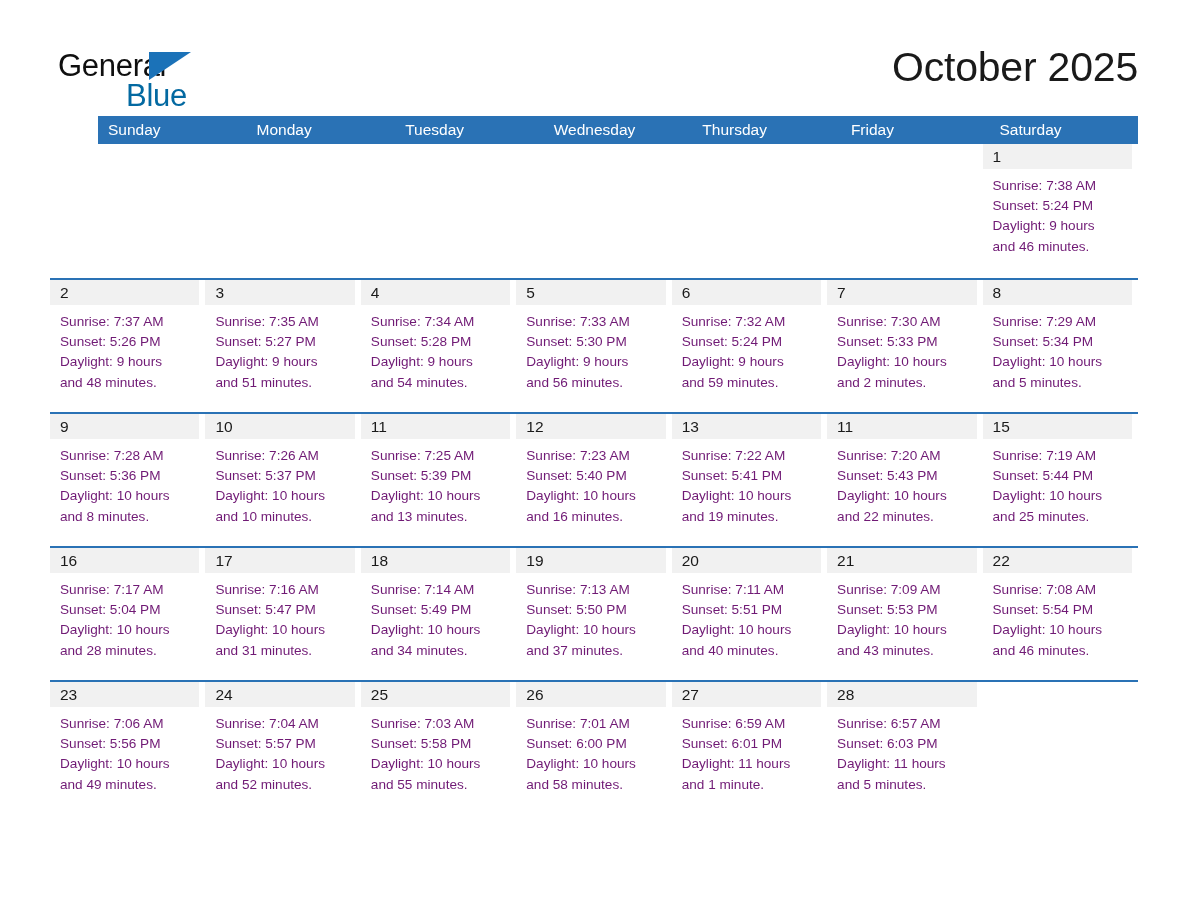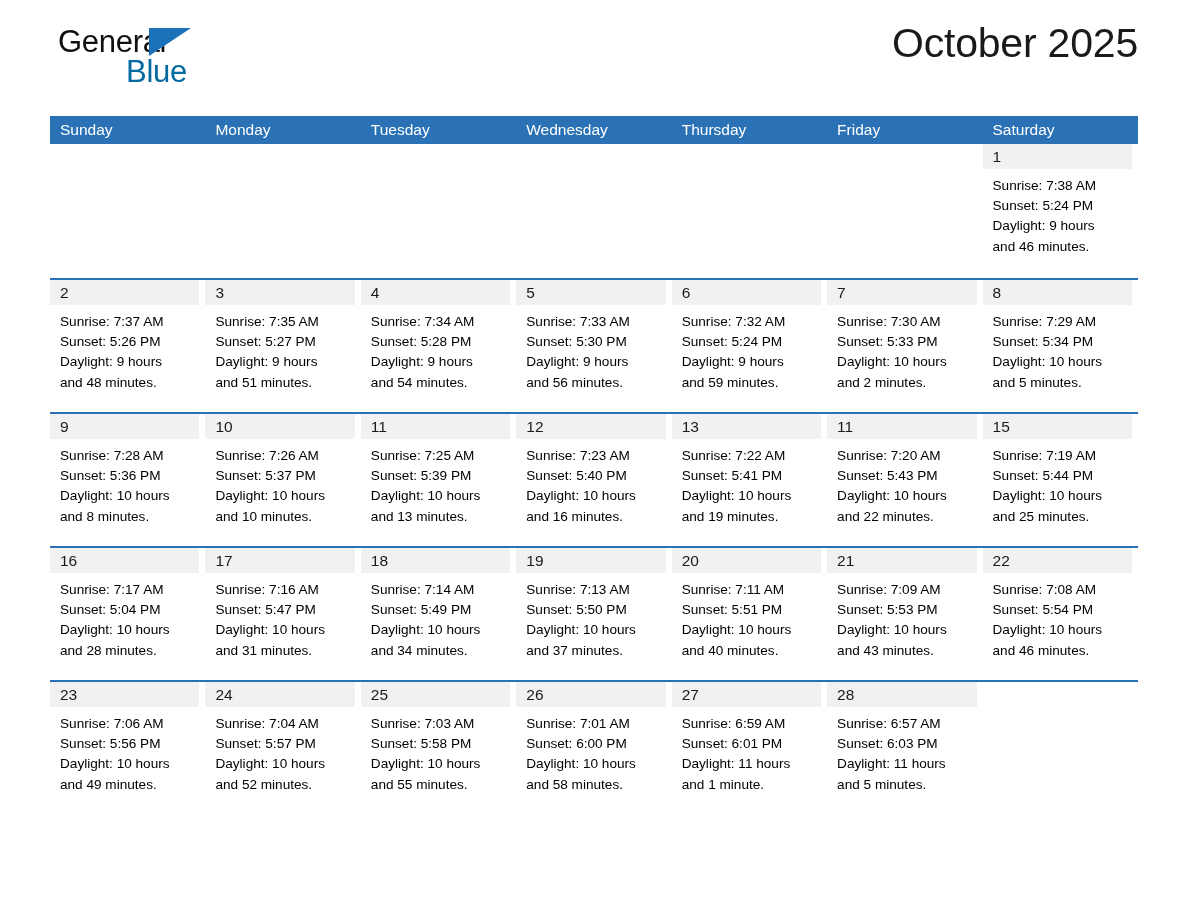--- a/index.html
+++ b/index.html
@@ -21,21 +21,21 @@
     position: relative;
     box-sizing: border-box;
     padding: 0 50px;
   }
 
   
   .header {
     display: flex;
     align-items: flex-start;
     justify-content: space-between;
-    padding-top: 20px;
+    padding-top: 44px;
     height: 104px;
     box-sizing: border-box;
   }
   .brand {
     position: relative;
     width: 190px;
     height: 72px;
     flex: 0 0 auto;
   }
   .brand-general {
@@ -90,20 +90,21 @@
   
   .calendar {
     width: 1088px;
     margin-top: 12px;
   }
   .week-head {
     display: flex;
     background: #2a72b5;
     height: 28px;
     align-items: center;
+    margin-left: 48px;
   }
   .dow {
     flex: 1 1 0;
     color: #ffffff;
     font-size: 15.5px;
     padding-left: 10px;
     box-sizing: border-box;
     line-height: 1;
   }
   .week {
@@ -131,21 +132,21 @@
     color: #1a1a1a;
     box-sizing: border-box;
   }
   .cell.blank .daynum {
     background: transparent;
   }
   .info {
     padding: 7px 10px 0 10px;
     font-size: 13.6px;
     line-height: 20.2px;
-    color: #000000;
+    color: #701a75;
   }
   .info div {
     white-space: nowrap;
   }
 </style>
 </head>
 <body>
 
 <div class="page">
 

